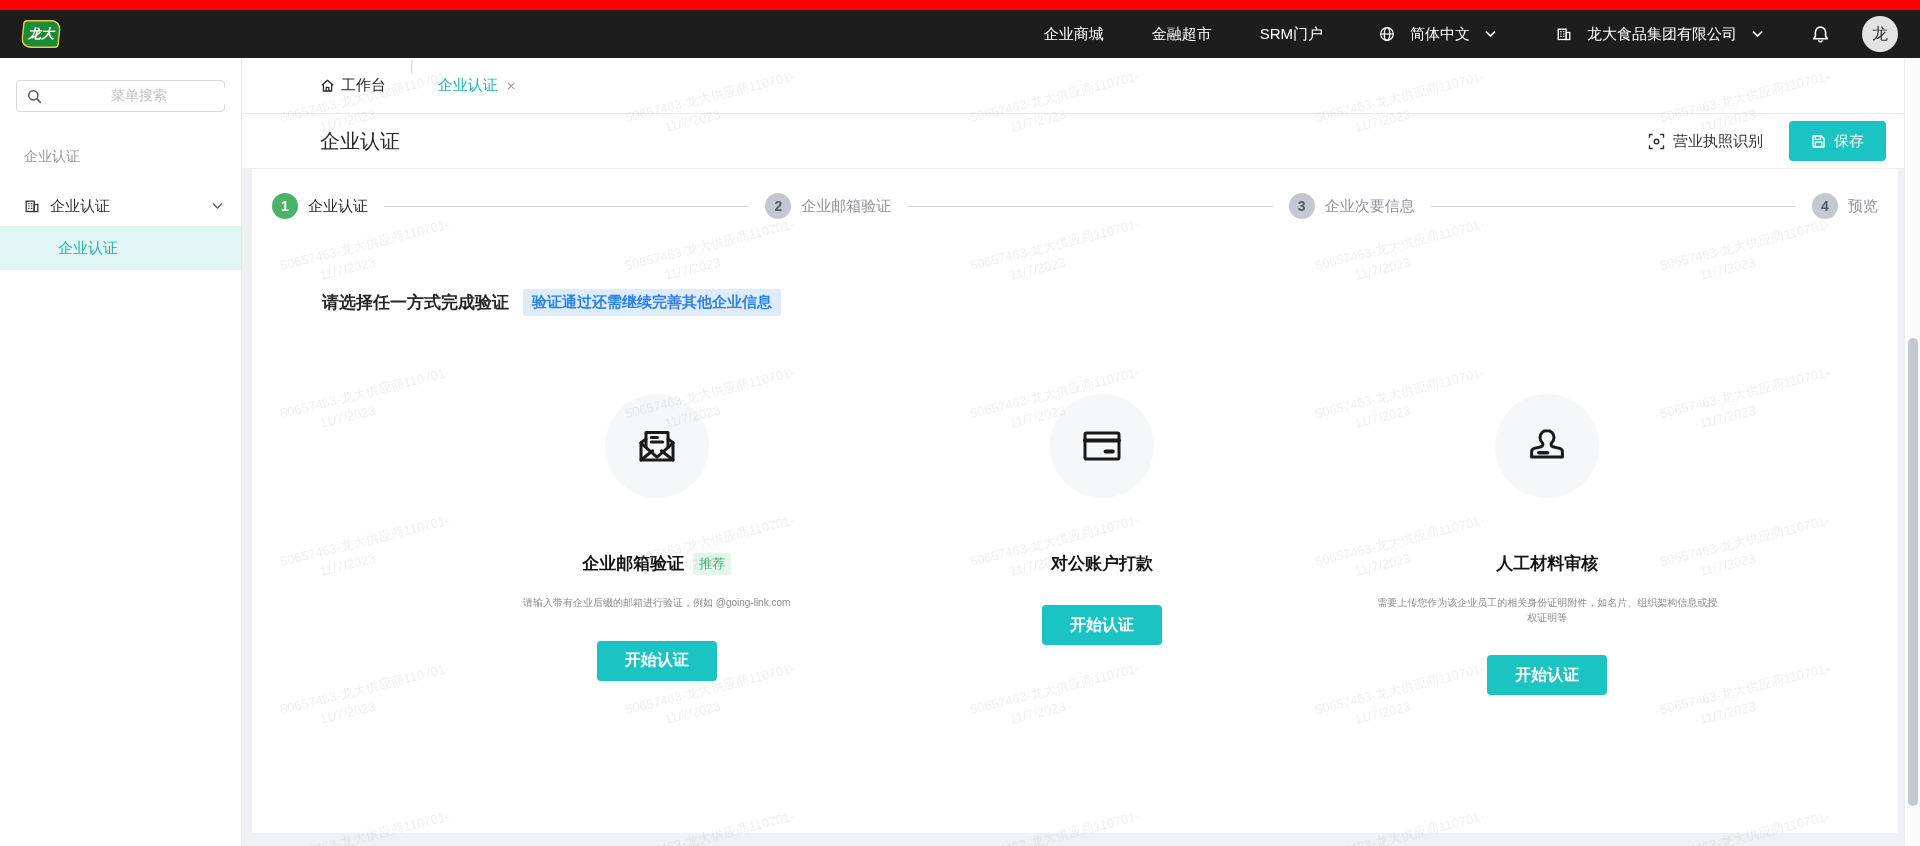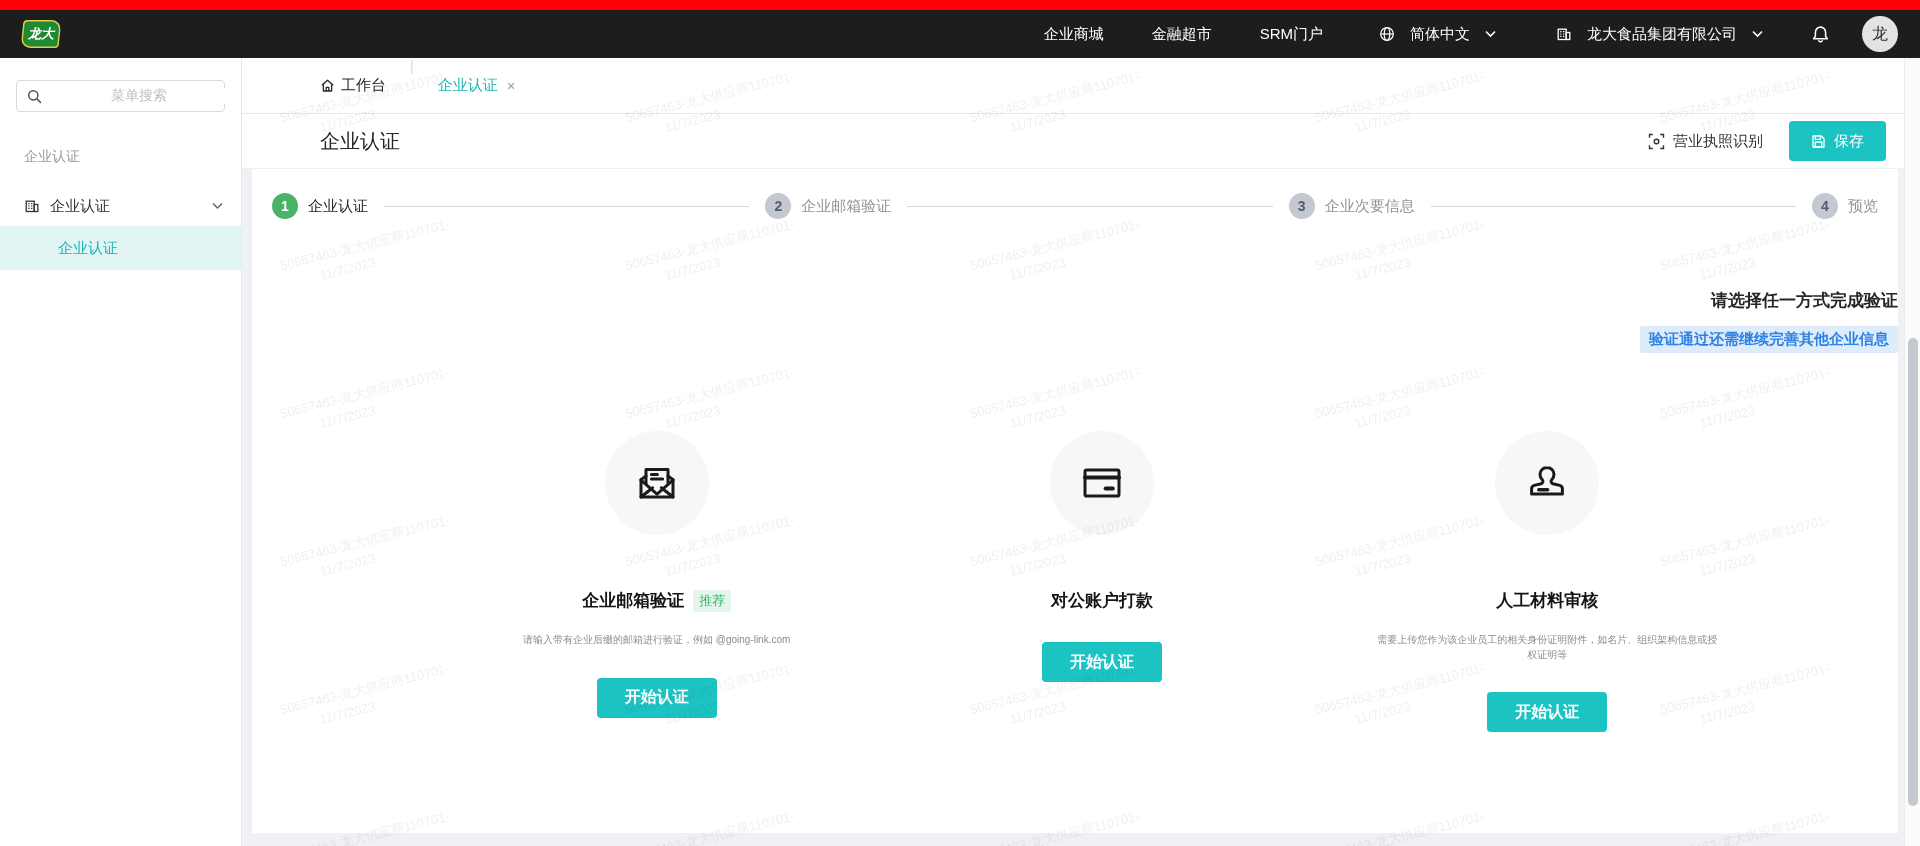--- a/index.html
+++ b/index.html
@@ -64,21 +64,21 @@
   .step { display:flex; align-items:center; gap:10px; flex:none; }
   .step-circle { width:26px; height:26px; border-radius:50%; display:flex; align-items:center;
     justify-content:center; font-size:14px; font-weight:bold; }
   .step.current .step-circle { background:#4bb368; color:#fff; }
   .step.todo .step-circle { background:#c3c8d1; color:#545c68; }
   .step.current .step-label { color:#262626; font-size:15px; }
   .step.todo .step-label { color:#8e939b; font-size:15px; }
   .step-line { flex:1; height:1px; background:#d8d8d8; margin:0 16px; }
 
   
-  .heading-row { margin:70px 0 0 70px; display:flex; align-items:flex-end; gap:14px;flex-direction:column; }
+  .heading-row { margin:70px 0 0 70px; display:flex; align-items:center; gap:14px; }
   .heading { font-size:17px; font-weight:bold; color:#262626; }
   .notice { background:#ddebfa; color:#2e82e6; font-weight:bold; font-size:15px;
     padding:4px 9px; border-radius:2px; }
 
   
   .methods { display:flex; margin:78px 128px 0 182px; }
   .method { flex:1; display:flex; flex-direction:column; align-items:center; text-align:center; }
   .method-icon-circle { width:104px; height:104px; border-radius:50%; background:#f6f7f8;
     display:flex; align-items:center; justify-content:center; }
   .method-title-row { margin-top:54px; display:flex; align-items:center; gap:9px; }

